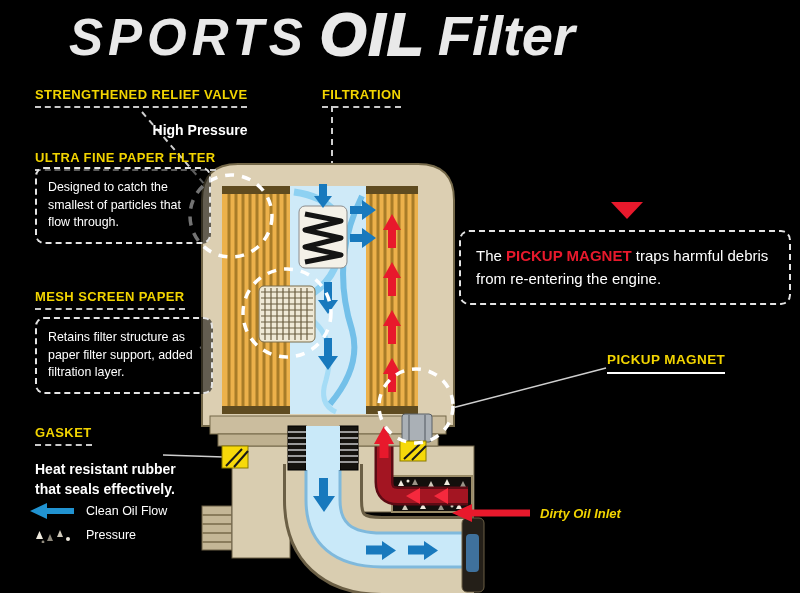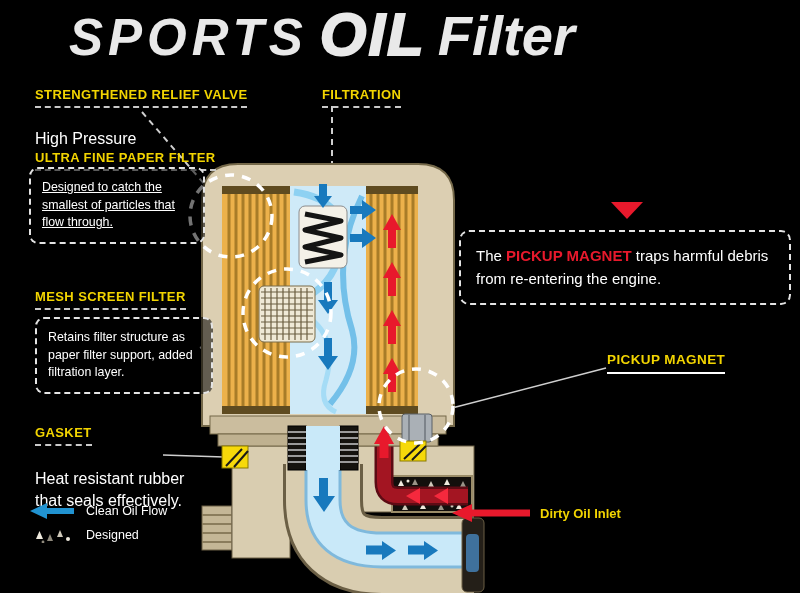--- a/index.html
+++ b/index.html
@@ -7,31 +7,31 @@
          font-family:"Liberation Sans",sans-serif;--yellow:#f2d400;--red:#e8192c;--blue:#2193d1;}
   .art{position:absolute;left:0;top:0;z-index:1;}
   .abs{position:absolute;z-index:2;}
   .title{position:absolute;left:52px;top:0;z-index:2;display:flex;align-items:baseline;gap:12px;
          color:#e9e9e9;font-style:italic;font-weight:bold;white-space:nowrap;margin-left:17px;}
   .t-sports{font-size:51px;letter-spacing:5px;}
   .t-oil{font-size:60px;letter-spacing:2px;-webkit-text-stroke:2px #e9e9e9;}
   .t-filter{font-size:56px;}
   .ylabel{color:var(--yellow);font-weight:bold;font-size:13px;letter-spacing:.4px;display:inline-block;
           border-bottom:2px dashed #c9c9c9;padding-bottom:4px;white-space:nowrap;}
-  .sub{color:#fff;font-size:16px;margin-top:22px;}
+  .sub{color:#fff;font-size:14px;margin-top:14px;font-weight:bold;}
   .dashbox{border:2px dashed #e4e4e4;border-radius:9px;color:#fff;font-size:12.4px;line-height:1.42;
            padding:10px 11px;background:rgba(0,0,0,.55);}
   .magnet-note{border:2px dashed #e4e4e4;border-radius:10px;color:#fff;font-size:15px;line-height:1.5;
                padding:13px 15px;width:298px;}
   .red-strong{color:var(--red);font-weight:bold;}
   .pm-label{color:var(--yellow);font-weight:bold;font-size:13.5px;letter-spacing:.4px;
             border-bottom:2px solid #fff;padding-bottom:5px;display:inline-block;white-space:nowrap;}
   .legend{display:flex;flex-direction:column;gap:8px;}
   .legend-row{display:flex;align-items:center;gap:12px;color:#fff;font-size:12.5px;}
-  .flow-row{display:flex;align-items:center;gap:10px;color:var(--yellow);font-weight:bold;font-size:13px;white-space:nowrap;}
+  .flow-row{display:flex;align-items:center;gap:10px;color:var(--yellow);font-weight:bold;font-size:13px;white-space:nowrap;font-style:italic;}
   .tri-down{width:0;height:0;border-left:16px solid transparent;border-right:16px solid transparent;
             border-top:17px solid var(--red);}
 </style>
 </head>
 <body>
 
 <div class="stage">
 
   <svg class="art" width="800" height="593" viewBox="0 0 800 593">
 
@@ -183,38 +183,38 @@
       <circle cx="416" cy="406" r="37"></circle>
     </g>
   </svg>
 
   <div class="title">
     <span class="t-sports">SPORTS</span>
     <span class="t-oil">OIL</span>
     <span class="t-filter">Filter</span>
   </div>
 
-  <div class="abs" style="left:35px;top:85px;">
+  <div class="abs" style="left:35px;top:85px;text-align:right;">
     <div class="ylabel">STRENGTHENED RELIEF VALVE</div>
     <div class="sub">High Pressure</div>
   </div>
 
   <div class="abs" style="left:322px;top:85px;text-decoration:underline;">
     <div class="ylabel">FILTRATION</div>
   </div>
 
   <div class="abs" style="left:35px;top:136px;margin-top:12px;">
     <div class="ylabel">ULTRA FINE PAPER FILTER</div>
   </div>
-  <div class="abs dashbox" style="left:29px;top:167px;width:150px;text-decoration:underline;">
+  <div class="abs dashbox" style="left:35px;top:167px;width:150px;">
     <span>Designed to catch the smallest of particles that flow through.</span>
   </div>
 
   <div class="abs" style="left:35px;top:287px;">
-    <div class="ylabel">MESH SCREEN FILTER</div>
+    <div class="ylabel">MESH SCREEN PAPER</div>
   </div>
   <div class="abs dashbox" style="left:35px;top:317px;width:152px;">
     <span>Retains filter structure as paper filter support, added filtration layer.</span>
   </div>
 
   <div class="abs" style="left:35px;top:423px;">
     <div class="ylabel">GASKET</div>
     <div class="sub" style="width:160px;line-height:1.4;">Heat resistant rubber that seals effectively.</div>
   </div>
 
@@ -226,21 +226,21 @@
       <span>Clean Oil Flow</span>
     </div>
     <div class="legend-row">
       <svg width="44" height="16" viewBox="0 0 44 16">
         <polygon points="6,12 13,12 9.5,4" fill="#efeade"></polygon>
         <polygon points="17,14 23,14 20,7" fill="#8f897c"></polygon>
         <polygon points="27,10 33,10 30,3" fill="#cfc9ba"></polygon>
         <circle cx="38" cy="12" r="2" fill="#efeade"></circle>
         <circle cx="13" cy="15" r="1.4" fill="#8f897c"></circle>
       </svg>
-      <span>Designed</span>
+      <span>Pressure</span>
     </div>
   </div>
 
   <div class="abs tri-down" style="left:611px;top:202px;"></div>
 
   <div class="abs magnet-note" style="left:459px;top:230px;">
     <span>The</span>
     <span class="red-strong">PICKUP MAGNET</span>
     <span>traps harmful debris from re-entering the engine.</span>
   </div>

